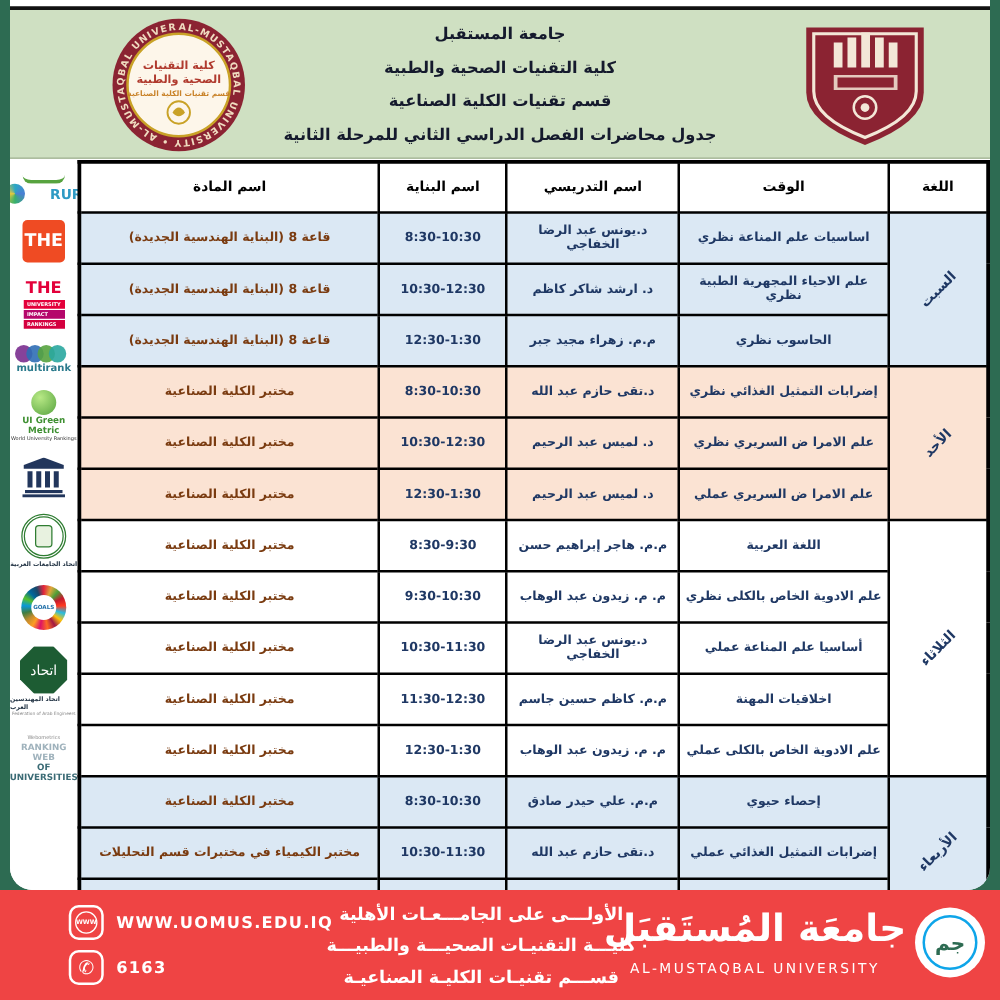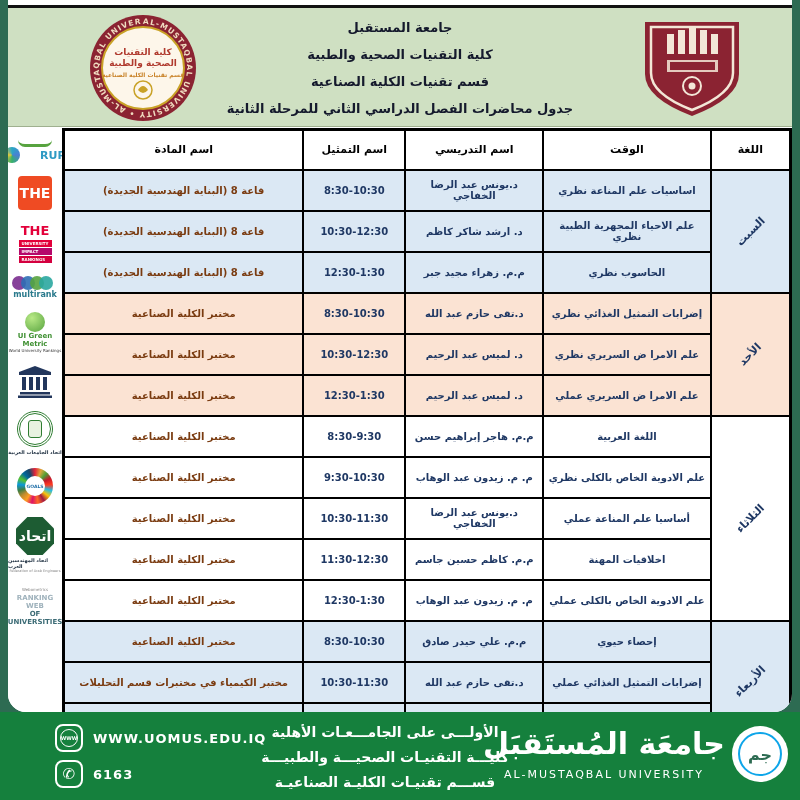--- a/index.html
+++ b/index.html
@@ -27,21 +27,21 @@
   table { width:100%; border-collapse:collapse; direction:rtl; table-layout:fixed;
           border:3px solid #000; }
   th, td { border:2px solid #000; text-align:center; vertical-align:middle; padding:2px 3px; }
   th { height:40px; font-size:11px; font-weight:bold; color:#000; background:#fff; }
   td { height:41px; font-size:10px; font-weight:bold; color:#1f3864; }
   td.room-cell { color:#7a3b10; }
   td.day-cell { width:auto; }
   .day-label { display:inline-block; transform:rotate(-45deg); font-size:11px; font-weight:bold; color:#1f3864; white-space:nowrap; }
 
   
-  .footer { position:absolute; left:0; right:0; bottom:0; height:88px; background:#15803d; color:#fff; }
+  .footer { position:absolute; left:0; right:0; bottom:0; height:88px; background:#ef4444; color:#fff; }
   .contact { position:absolute; left:55px; top:12px; display:flex; flex-direction:column; gap:8px; }
   .contact-row { display:flex; align-items:center; gap:10px; }
   .c-icon { width:28px; height:28px; border:2px solid #fff; border-radius:8px; display:flex;
             align-items:center; justify-content:center; font-size:15px; color:#fff; }
   .globe-inner { width:18px; height:18px; border:1.5px solid #fff; border-radius:50%;
                  font-size:5px; font-weight:bold; display:flex; align-items:center; justify-content:center; }
   .contact-text { font-size:13px; font-weight:bold; letter-spacing:1px; }
   .footer-center { position:absolute; left:240px; width:290px; top:8px; text-align:center; direction:rtl; }
   .fc-line { font-size:14px; font-weight:bold; line-height:25px; }
   .footer-right { position:absolute; right:75px; top:8px; text-align:center; }
@@ -78,21 +78,21 @@
   .wreath-core { width:14px; height:18px; background:#e8f2e0; border:1px solid #2f7d32; border-radius:3px; }
   .ar-tiny { font-size:5px; color:#234; font-weight:bold; margin-top:2px; }
   .sdg-ring { width:36px; height:36px; border-radius:50%;
       background:conic-gradient(#e5243b,#dda63a,#4c9f38,#c5192d,#ff3a21,#26bde2,#fcc30b,#a21942,#fd6925,#dd1367,#fd9d24,#bf8b2e,#3f7e44,#0a97d9,#56c02b,#00689d,#19486a,#e5243b);
       display:flex; align-items:center; justify-content:center; }
   .sdg-core { width:20px; height:20px; border-radius:50%; background:#fff; font-size:4.5px;
               font-weight:bold; color:#1f6ea7; display:flex; align-items:center; justify-content:center; }
   .octagon { width:38px; height:38px; background:#1d5c33;
              clip-path:polygon(30% 0,70% 0,100% 30%,100% 70%,70% 100%,30% 100%,0 70%,0 30%);
              display:flex; align-items:center; justify-content:center; }
-  .octagon-inner { color:#fff; font-size:14px; font-weight:bold; }
+  .octagon-inner { color:#fff; font-size:11px; font-weight:normal; }
   .en-tiny { font-size:3.5px; color:#888; }
   .webo { text-align:center; line-height:8px; }
   .webo-brand { font-size:4px; color:#888; }
   .webo-l1 { font-size:7px; font-weight:bold; color:#9fb2bc; }
   .webo-l2 { font-size:7px; font-weight:bold; color:#3b6b75; }
 </style>
 </head>
 <body>
 
 <div class="page">
@@ -226,21 +226,21 @@
               <col style="width:23%">
               <col style="width:19%">
             <col style="width:14%">
               <col style="width:33%">
           </colgroup>
           <thead>
             <tr>
               <th>اللغة</th>
               <th>الوقت</th>
               <th>اسم التدريسي</th>
-              <th>اسم التمثيل</th>
+              <th>اسم البناية</th>
               <th>اسم المادة</th>
             </tr>
           </thead>
           <tbody>
               <tr style="background: rgb(219, 232, 244);">
                 <td rowspan="3" class="day-cell"><span class="day-label">السبت</span></td>
                 <td>اساسيات علم المناعة نظري</td>
                 <td>د.يونس عبد الرضا الخفاجي</td>
                 <td>8:30-10:30</td>
                 <td class="room-cell">قاعة 8 (البناية الهندسية الجديدة)</td>

